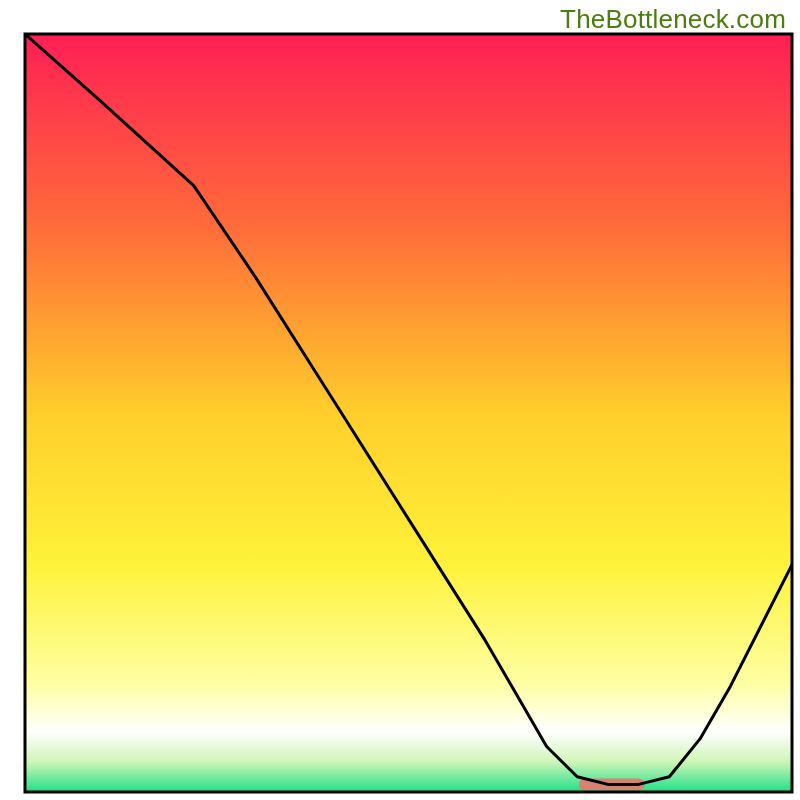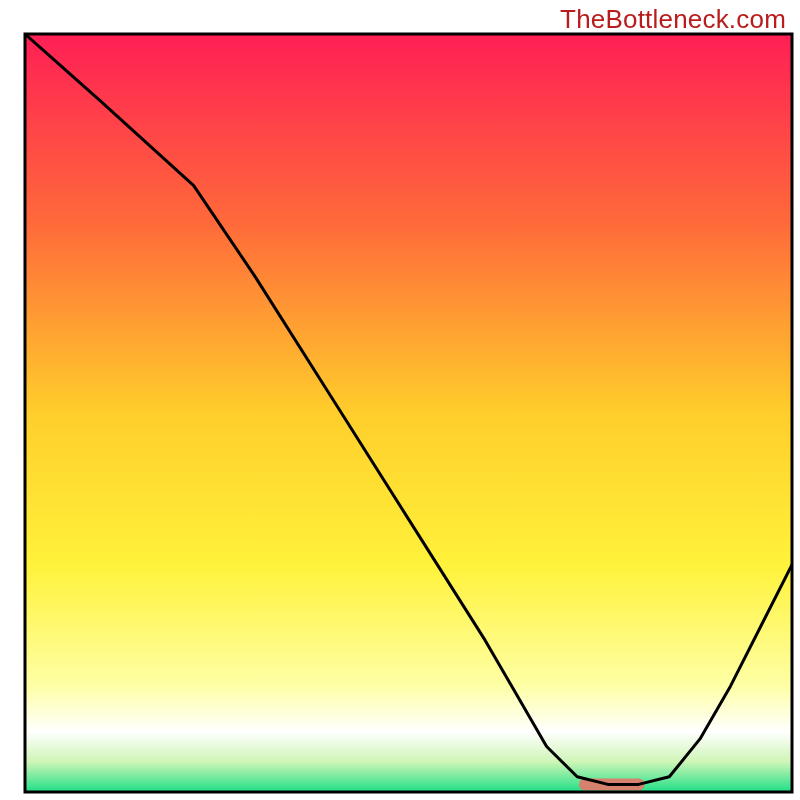--- a/index.html
+++ b/index.html
@@ -15,21 +15,21 @@
     width: 800px;
     height: 800px;
   }
   .watermark {
     position: absolute;
     top: 4px;
     right: 14px;
     font-family: Arial, Helvetica, sans-serif;
     font-size: 26px;
     font-weight: 500;
-    color: #b91c1c;
+    color: #4d7c0f;
     letter-spacing: 0.2px;
     z-index: 10;
   }
   svg.plot {
     position: absolute;
     left: 0;
     top: 0;
     width: 800px;
     height: 800px;
   }

